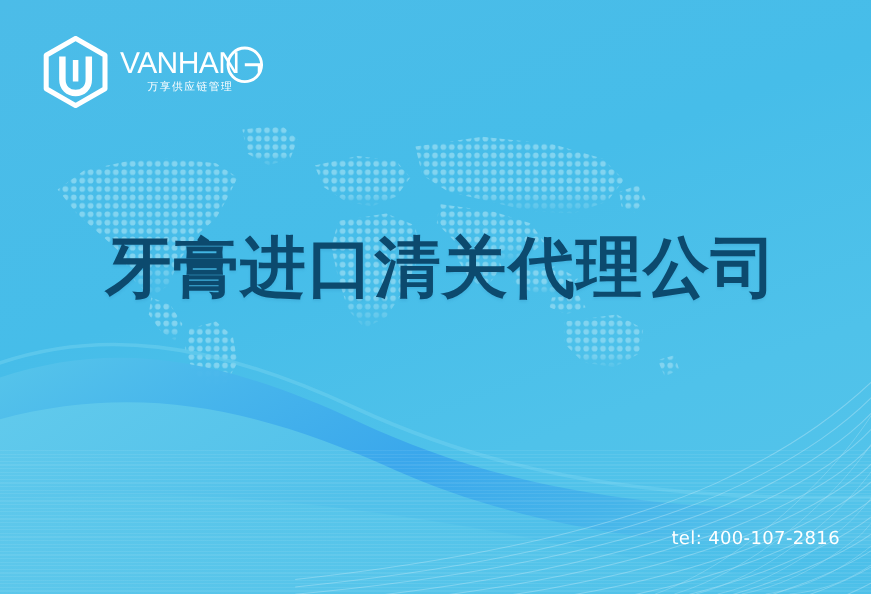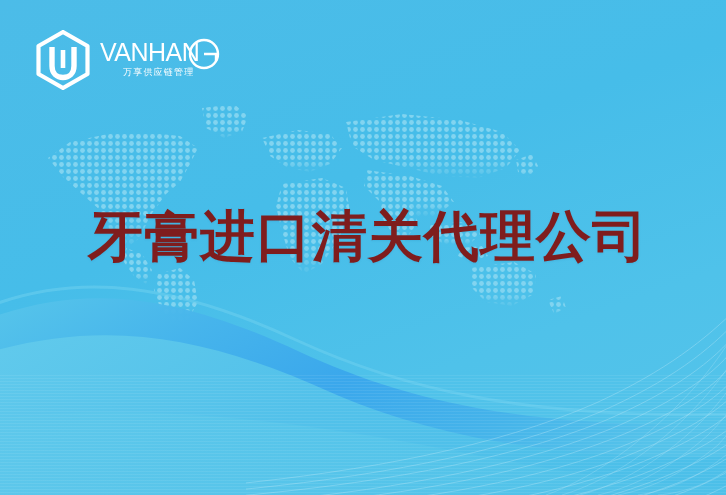--- a/index.html
+++ b/index.html
@@ -84,25 +84,25 @@
   }
   .logo-mark { width: 58px; height: 60px; }
   .logo-mark svg { display: block; }
   .logo-text { position: relative; width: 120px; height: 46px; }
   .logo-text svg { display: block; }
 
   
   .headline {
     position: absolute;
     left: 88px;
-    top: 209px;
-    font-family: Liberation Mono, monospace;
+    top: 192px;
+    font-family: Liberation Serif, serif;
     font-size: 55px;
     font-weight: bold;
-    color: #7f1d1d;
+    color: #0c4a6e;
     letter-spacing: 1px;
     line-height: 1.18;
     white-space: nowrap;
     text-shadow: 0 1px 2px rgba(40,130,180,0.18);
   }
 
   
   .tel {
     position: absolute;
     right: 26px;
@@ -244,14 +244,15 @@
         <text x="0" y="24" font-family="'Liberation Sans', sans-serif" font-size="25" font-weight="normal" fill="#ffffff" letter-spacing="-0.5">VANHAN</text>
         <circle cx="104" cy="17" r="14" fill="none" stroke="#ffffff" stroke-width="2.4"></circle>
         <path d="M104 17 L116 17 L116 24" fill="none" stroke="#ffffff" stroke-width="2.4"></path>
         <text x="23" y="38" font-family="'DejaVu Sans', sans-serif" font-size="9" fill="#ffffff" letter-spacing="1.2">万享供应链管理</text>
       </svg>
     </div>
   </div>
 
   <div class="headline">牙膏进口清关代理公司</div>
 
+  <div class="tel">tel: 400-107-2816</div>
 
 </div>
 
 </body></html>

